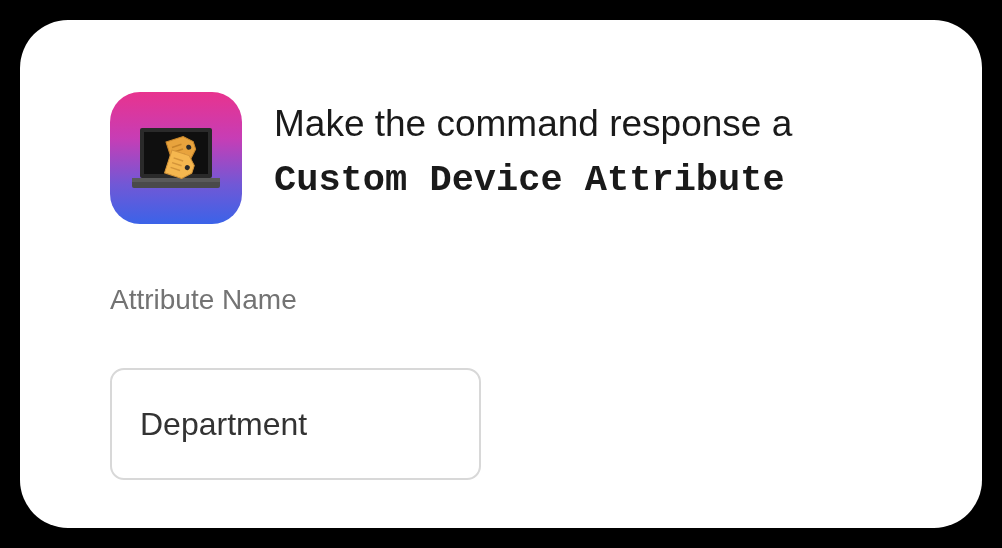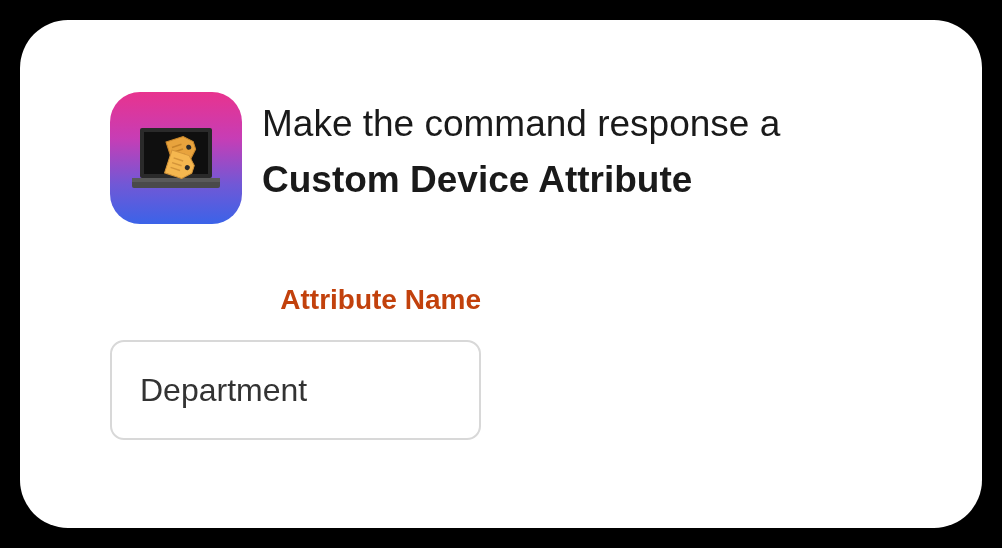--- a/index.html
+++ b/index.html
@@ -22,21 +22,21 @@
       background: #fff;
       border-radius: 48px;
       width: 962px;
       height: 508px;
       padding: 72px 90px 72px 90px;
     }
     
     .header {
       display: flex;
       align-items: flex-start;
-      gap: 20px;
+      gap: 32px;
       margin-bottom: 60px;
     }
     
     .icon-badge {
       width: 132px;
       height: 132px;
       border-radius: 30px;
       background: linear-gradient(180deg, #e8338e 0%, #c73db5 35%, #7158d6 70%, #3b63e8 100%);
       display: flex;
       align-items: center;
@@ -59,51 +59,52 @@
       color: #1a1a1a;
       line-height: 1.3;
       margin-bottom: 8px;
     }
     
     .title-line2 {
       font-size: 37px;
       font-weight: 700;
       color: #1a1a1a;
       line-height: 1.3;
+      font-family: Liberation Mono, monospace;
     }
     
     .fields {
       display: flex;
       gap: 40px;
     }
     
     .field {
       flex: 1;
     }
     
     .field-label {
       font-size: 28px;
-      font-weight: 700;
-      color: #c2410c;
+      font-weight: 400;
+      color: #737373;
       margin-bottom: 24px;
       display: block;
-      text-align: right;
     }
     
     .field-input {
       width: 100%;
-      height: 100px;
+      height: 112px;
       border: 2px solid #d8d8d8;
       border-radius: 14px;
       font-size: 32px;
       font-weight: 400;
       color: #333;
       padding: 0 28px;
       background: #fff;
       font-family: inherit;
+      margin-top: 28px;
     }
   </style>
 </head>
 <body>
 
 <div class="card">
   <div class="header">
     <div class="icon-badge">
       <svg class="laptop-svg" viewBox="0 0 96 72">
 

